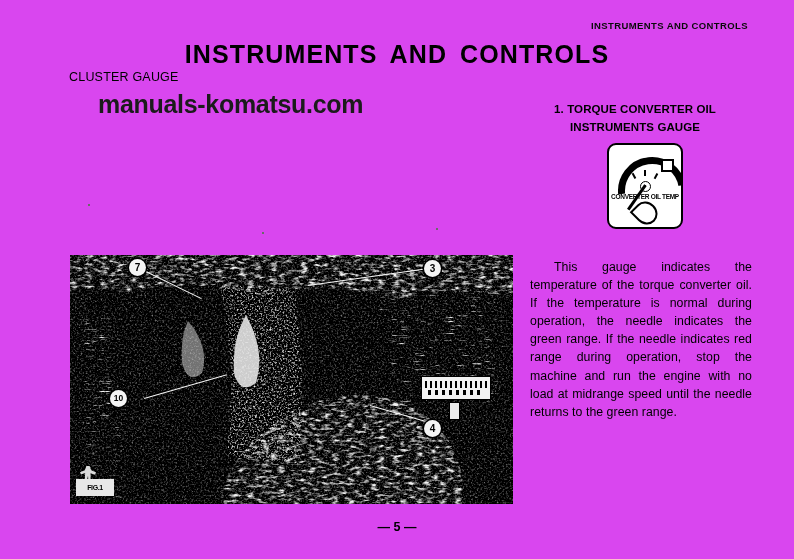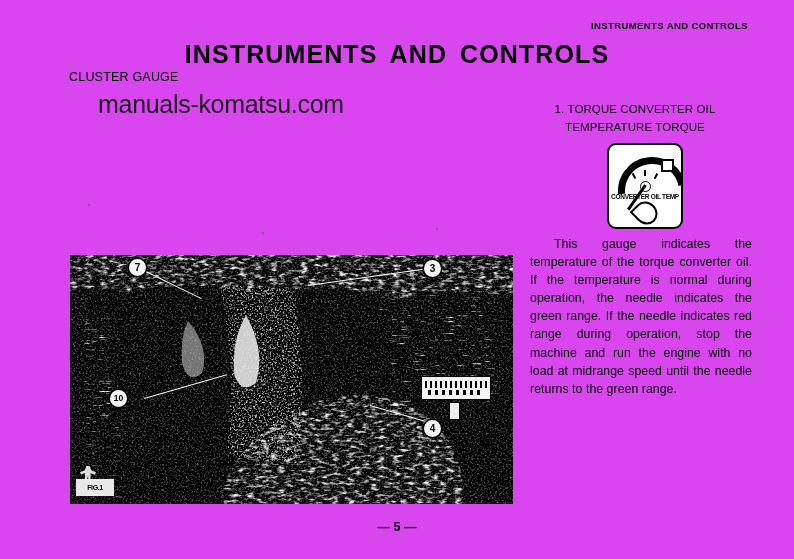--- a/index.html
+++ b/index.html
@@ -59,21 +59,21 @@
     font-weight: normal;
     letter-spacing: 0.2px;
     color: #000;
   }
 
   .watermark {
     position: absolute;
     top: 90px;
     left: 98px;
     font-size: 25px;
-    font-weight: 400;
+    font-weight: 700;
     letter-spacing: -0.3px;
     color: #1b1b1b;
     white-space: nowrap;
   }
 
   
   .photo {
     position: absolute;
     left: 70px;
     top: 255px;
@@ -168,21 +168,21 @@
   }
 
   
   .item-heading {
     position: absolute;
     top: 100px;
     left: 522px;
     width: 226px;
     text-align: center;
     font-size: 11.5px;
-    font-weight: normal;
+    font-weight: bold;
     line-height: 18px;
     letter-spacing: 0.1px;
     color: #000;
   }
 
   .gauge-box {
     position: absolute;
     left: 607px;
     top: 143px;
     width: 72px;
@@ -268,21 +268,21 @@
     font-size: 6.5px;
     font-weight: bold;
     letter-spacing: -0.3px;
     color: #000;
     white-space: nowrap;
   }
 
   .body-text {
     position: absolute;
     left: 530px;
-    top: 235px;
+    top: 258px;
     width: 222px;
     font-size: 12.3px;
     line-height: 18.1px;
     text-align: justify;
     text-indent: 24px;
     letter-spacing: 0.05px;
     color: #000;
   }
 
   
@@ -395,21 +395,21 @@
     <div class="leader" style="left:300px;top:150px;width:62px;transform:rotate(16deg);"></div>
 
     <div class="callout" style="left:59px;top:4px;">7</div>
     <div class="callout" style="left:354px;top:5px;">3</div>
     <div class="callout" style="left:40px;top:135px;font-size:8.5px;">10</div>
     <div class="callout" style="left:354px;top:165px;">4</div>
   </div>
 
   <div class="item-heading">
     <span>1. TORQUE CONVERTER OIL</span><br>
-    <span>TEMPERATURE TORQUE</span>
+    <span>INSTRUMENTS GAUGE</span>
   </div>
 
   <div class="gauge-box">
     <div class="gauge-arc"></div>
     <div class="gauge-arc-tip"></div>
     <div class="gauge-tick" style="left:35px;top:25px;"></div>
     <div class="gauge-tick" style="left:24px;top:28px;transform:rotate(-28deg);"></div>
     <div class="gauge-tick" style="left:46px;top:28px;transform:rotate(28deg);"></div>
     <div class="gauge-pivot"></div>
     <div class="gauge-needle"></div>

